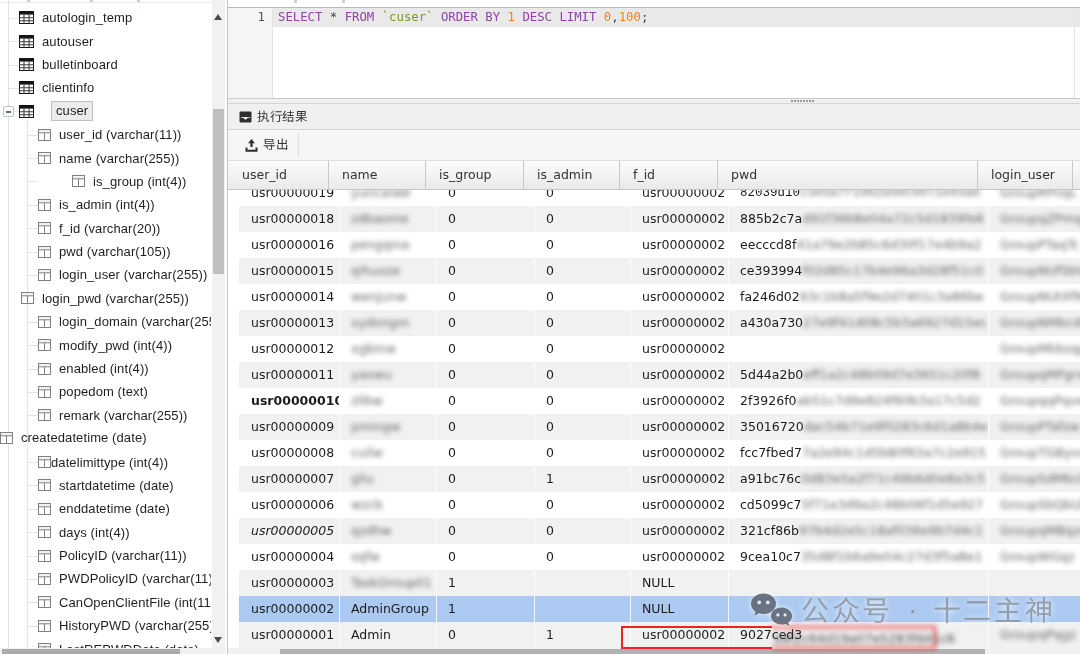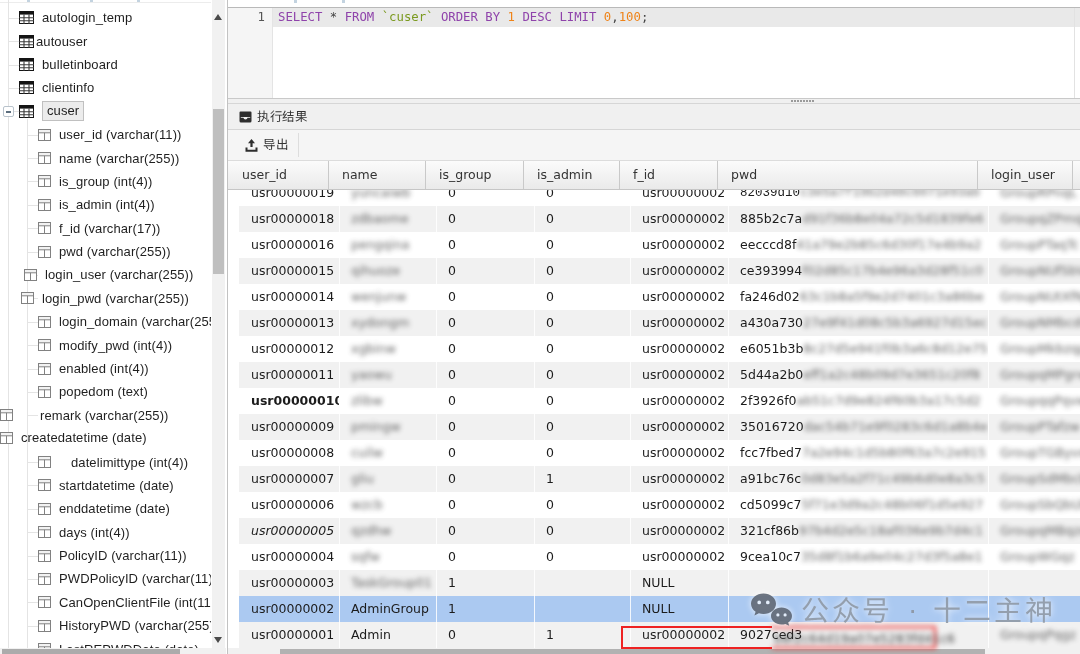--- a/index.html
+++ b/index.html
@@ -84,21 +84,21 @@
           </svg>
           <span class="lbl" style="margin-left: 8px;">autologin_temp</span>
         </div>
         <div class="tline" style="left: 8px; top: 41.18px; width: 11px; height: 1px;"></div>
         <div class="trow" style="top: 29.68px; padding-left: 19px;">
           <svg width="15" height="13" viewBox="0 0 15 13">
             <rect x="0.5" y="0.5" width="14" height="12" fill="#fff" stroke="#141414"></rect>
             <rect x="0" y="0" width="15" height="3.6" fill="#141414"></rect>
             <path d="M5 3.6V13M10 3.6V13M0 6.7H15M0 9.8H15" stroke="#3c3c3c" stroke-width="1.1" fill="none"></path>
           </svg>
-          <span class="lbl" style="margin-left: 2px;">autouser</span>
+          <span class="lbl" style="margin-left: 8px;">autouser</span>
         </div>
         <div class="tline" style="left: 8px; top: 64.56px; width: 11px; height: 1px;"></div>
         <div class="trow" style="top: 53.06px; padding-left: 19px;">
           <svg width="15" height="13" viewBox="0 0 15 13">
             <rect x="0.5" y="0.5" width="14" height="12" fill="#fff" stroke="#141414"></rect>
             <rect x="0" y="0" width="15" height="3.6" fill="#141414"></rect>
             <path d="M5 3.6V13M10 3.6V13M0 6.7H15M0 9.8H15" stroke="#3c3c3c" stroke-width="1.1" fill="none"></path>
           </svg>
           <span class="lbl" style="margin-left: 8px;">bulletinboard</span>
         </div>
@@ -111,21 +111,21 @@
           </svg>
           <span class="lbl" style="margin-left: 8px;">clientinfo</span>
         </div>
         <div class="tline" style="left: 14px; top: 111.32px; width: 5px; height: 1px;"></div>
         <div class="trow" style="top: 99.82px; padding-left: 19px;">
           <svg width="15" height="13" viewBox="0 0 15 13">
             <rect x="0.5" y="0.5" width="14" height="12" fill="#fff" stroke="#141414"></rect>
             <rect x="0" y="0" width="15" height="3.6" fill="#141414"></rect>
             <path d="M5 3.6V13M10 3.6V13M0 6.7H15M0 9.8H15" stroke="#3c3c3c" stroke-width="1.1" fill="none"></path>
           </svg>
-          <span class="lbl sel" style="margin-left: 8px;">cuser</span>
+          <span class="lbl sel" style="margin-left: 17px;">cuser</span>
         </div>
         <div class="expander" style="left: 3px; top: 105.82px;">
           <i></i>
         </div>
         <div class="tline" style="left: 27px; top: 134.7px; width: 11px; height: 1px;"></div>
         <div class="trow" style="top: 123.2px; padding-left: 38px;">
           <svg width="13" height="12" viewBox="0 0 13 12">
             <rect x="0.5" y="0.5" width="12" height="11" fill="#fff" stroke="#818181"></rect>
             <rect x="1" y="1" width="11" height="2.4" fill="#f2f2f2"></rect>
             <path d="M0.5 3.8H12.5M6.5 3.8V11.5" stroke="#818181" stroke-width="1" fill="none"></path>
@@ -135,21 +135,21 @@
         <div class="tline" style="left: 27px; top: 158.08px; width: 11px; height: 1px;"></div>
         <div class="trow" style="top: 146.58px; padding-left: 38px;">
           <svg width="13" height="12" viewBox="0 0 13 12">
             <rect x="0.5" y="0.5" width="12" height="11" fill="#fff" stroke="#818181"></rect>
             <rect x="1" y="1" width="11" height="2.4" fill="#f2f2f2"></rect>
             <path d="M0.5 3.8H12.5M6.5 3.8V11.5" stroke="#818181" stroke-width="1" fill="none"></path>
           </svg>
           <span class="lbl" style="margin-left: 8px;">name (varchar(255))</span>
         </div>
         <div class="tline" style="left: 27px; top: 181.46px; width: 11px; height: 1px;"></div>
-        <div class="trow" style="top: 169.96px; padding-left: 38px;">
+        <div class="trow" style="top: 169.96px; padding-left: 38px; margin-left: 34px;">
           <svg width="13" height="12" viewBox="0 0 13 12">
             <rect x="0.5" y="0.5" width="12" height="11" fill="#fff" stroke="#818181"></rect>
             <rect x="1" y="1" width="11" height="2.4" fill="#f2f2f2"></rect>
             <path d="M0.5 3.8H12.5M6.5 3.8V11.5" stroke="#818181" stroke-width="1" fill="none"></path>
           </svg>
           <span class="lbl" style="margin-left: 8px;">is_group (int(4))</span>
         </div>
         <div class="tline" style="left: 27px; top: 204.84px; width: 11px; height: 1px;"></div>
         <div class="trow" style="top: 193.34px; padding-left: 38px;">
           <svg width="13" height="12" viewBox="0 0 13 12">
@@ -159,33 +159,33 @@
           </svg>
           <span class="lbl" style="margin-left: 8px;">is_admin (int(4))</span>
         </div>
         <div class="tline" style="left: 27px; top: 228.22px; width: 11px; height: 1px;"></div>
         <div class="trow" style="top: 216.72px; padding-left: 38px;">
           <svg width="13" height="12" viewBox="0 0 13 12">
             <rect x="0.5" y="0.5" width="12" height="11" fill="#fff" stroke="#818181"></rect>
             <rect x="1" y="1" width="11" height="2.4" fill="#f2f2f2"></rect>
             <path d="M0.5 3.8H12.5M6.5 3.8V11.5" stroke="#818181" stroke-width="1" fill="none"></path>
           </svg>
-          <span class="lbl" style="margin-left: 8px;">f_id (varchar(17))</span>
+          <span class="lbl" style="margin-left: 8px;">f_id (varchar(20))</span>
         </div>
         <div class="tline" style="left: 27px; top: 251.6px; width: 11px; height: 1px;"></div>
         <div class="trow" style="top: 240.1px; padding-left: 38px;">
           <svg width="13" height="12" viewBox="0 0 13 12">
             <rect x="0.5" y="0.5" width="12" height="11" fill="#fff" stroke="#818181"></rect>
             <rect x="1" y="1" width="11" height="2.4" fill="#f2f2f2"></rect>
             <path d="M0.5 3.8H12.5M6.5 3.8V11.5" stroke="#818181" stroke-width="1" fill="none"></path>
           </svg>
-          <span class="lbl" style="margin-left: 8px;">pwd (varchar(255))</span>
+          <span class="lbl" style="margin-left: 8px;">pwd (varchar(105))</span>
         </div>
         <div class="tline" style="left: 27px; top: 274.98px; width: 11px; height: 1px;"></div>
-        <div class="trow" style="top: 263.48px; padding-left: 24px;">
+        <div class="trow" style="top: 263.48px; padding-left: 38px;">
           <svg width="13" height="12" viewBox="0 0 13 12">
             <rect x="0.5" y="0.5" width="12" height="11" fill="#fff" stroke="#818181"></rect>
             <rect x="1" y="1" width="11" height="2.4" fill="#f2f2f2"></rect>
             <path d="M0.5 3.8H12.5M6.5 3.8V11.5" stroke="#818181" stroke-width="1" fill="none"></path>
           </svg>
           <span class="lbl" style="margin-left: 8px;">login_user (varchar(255))</span>
         </div>
         <div class="tline" style="left: 27px; top: 298.36px; width: 11px; height: 1px;"></div>
         <div class="trow" style="top: 286.86px; padding-left: 21px;">
           <svg width="13" height="12" viewBox="0 0 13 12">
@@ -225,21 +225,21 @@
         <div class="tline" style="left: 27px; top: 391.88px; width: 11px; height: 1px;"></div>
         <div class="trow" style="top: 380.38px; padding-left: 38px;">
           <svg width="13" height="12" viewBox="0 0 13 12">
             <rect x="0.5" y="0.5" width="12" height="11" fill="#fff" stroke="#818181"></rect>
             <rect x="1" y="1" width="11" height="2.4" fill="#f2f2f2"></rect>
             <path d="M0.5 3.8H12.5M6.5 3.8V11.5" stroke="#818181" stroke-width="1" fill="none"></path>
           </svg>
           <span class="lbl" style="margin-left: 8px;">popedom (text)</span>
         </div>
         <div class="tline" style="left: 27px; top: 415.26px; width: 11px; height: 1px;"></div>
-        <div class="trow" style="top: 403.76px;  gap: 19px;">
+        <div class="trow" style="top: 403.76px; padding-left: 38px;">
           <svg width="13" height="12" viewBox="0 0 13 12">
             <rect x="0.5" y="0.5" width="12" height="11" fill="#fff" stroke="#818181"></rect>
             <rect x="1" y="1" width="11" height="2.4" fill="#f2f2f2"></rect>
             <path d="M0.5 3.8H12.5M6.5 3.8V11.5" stroke="#818181" stroke-width="1" fill="none"></path>
           </svg>
           <span class="lbl" style="margin-left: 8px;">remark (varchar(255))</span>
         </div>
         <div class="tline" style="left: 27px; top: 438.64px; width: 11px; height: 1px;"></div>
         <div class="trow" style="top: 426px; ">
           <svg width="13" height="12" viewBox="0 0 13 12">
@@ -249,21 +249,21 @@
           </svg>
           <span class="lbl" style="margin-left: 8px;">createdatetime (date)</span>
         </div>
         <div class="tline" style="left: 27px; top: 462.02px; width: 11px; height: 1px;"></div>
         <div class="trow" style="top: 450.52px; padding-left: 38px;">
           <svg width="13" height="12" viewBox="0 0 13 12">
             <rect x="0.5" y="0.5" width="12" height="11" fill="#fff" stroke="#818181"></rect>
             <rect x="1" y="1" width="11" height="2.4" fill="#f2f2f2"></rect>
             <path d="M0.5 3.8H12.5M6.5 3.8V11.5" stroke="#818181" stroke-width="1" fill="none"></path>
           </svg>
-          <span class="lbl" style="margin-left: 20px;">datelimittype (int(4))</span>
+          <span class="lbl" style="margin-left: 0;">datelimittype (int(4))</span>
         </div>
         <div class="tline" style="left: 27px; top: 485.4px; width: 11px; height: 1px;"></div>
         <div class="trow" style="top: 473.9px; padding-left: 38px;">
           <svg width="13" height="12" viewBox="0 0 13 12">
             <rect x="0.5" y="0.5" width="12" height="11" fill="#fff" stroke="#818181"></rect>
             <rect x="1" y="1" width="11" height="2.4" fill="#f2f2f2"></rect>
             <path d="M0.5 3.8H12.5M6.5 3.8V11.5" stroke="#818181" stroke-width="1" fill="none"></path>
           </svg>
           <span class="lbl" style="margin-left: 8px;">startdatetime (date)</span>
         </div>
@@ -458,21 +458,20 @@
             <div class="gcell" style="left: 392px; width: 98px;">usr00000002</div>
             <div class="gcell" style="left: 490px; width: 260px;">a430a730<span class="blurred">27e9f41d08c5b3a6927d15ec</span></div>
             <div class="gcell" style="left: 750px; width: 95px;"><span class="blurred">GroupNMbcdQ</span></div>
           </div>
           <div class="grow" style="top: 146px;">
             <div class="gcell" style="left: 1px; width: 100px;">usr00000012</div>
             <div class="gcell" style="left: 101px; width: 97px;"><span class="blurred">xgbinw</span></div>
             <div class="gcell" style="left: 198px; width: 98px;">0</div>
             <div class="gcell" style="left: 296px; width: 96px;">0</div>
             <div class="gcell" style="left: 392px; width: 98px;">usr00000002</div>
-            <div class="gcell" style="left: 490px; width: 260px;">e6051b3b<span class="blurred">8c27d5e941f0b3a6c8d12e75</span></div>
             <div class="gcell" style="left: 750px; width: 95px;"><span class="blurred">GroupMkbzqp</span></div>
           </div>
           <div class="grow alt" style="top: 172px; text-decoration: underline;">
             <div class="gcell" style="left: 1px; width: 100px;">usr00000011</div>
             <div class="gcell" style="left: 101px; width: 97px;"><span class="blurred">yaowu</span></div>
             <div class="gcell" style="left: 198px; width: 98px;">0</div>
             <div class="gcell" style="left: 296px; width: 96px;">0</div>
             <div class="gcell" style="left: 392px; width: 98px;">usr00000002</div>
             <div class="gcell" style="left: 490px; width: 260px;">5d44a2b0<span class="blurred">eff1a2c48b09d7e3651c20f8</span></div>
             <div class="gcell" style="left: 750px; width: 95px;"><span class="blurred">GroupqMPgrw</span></div>

